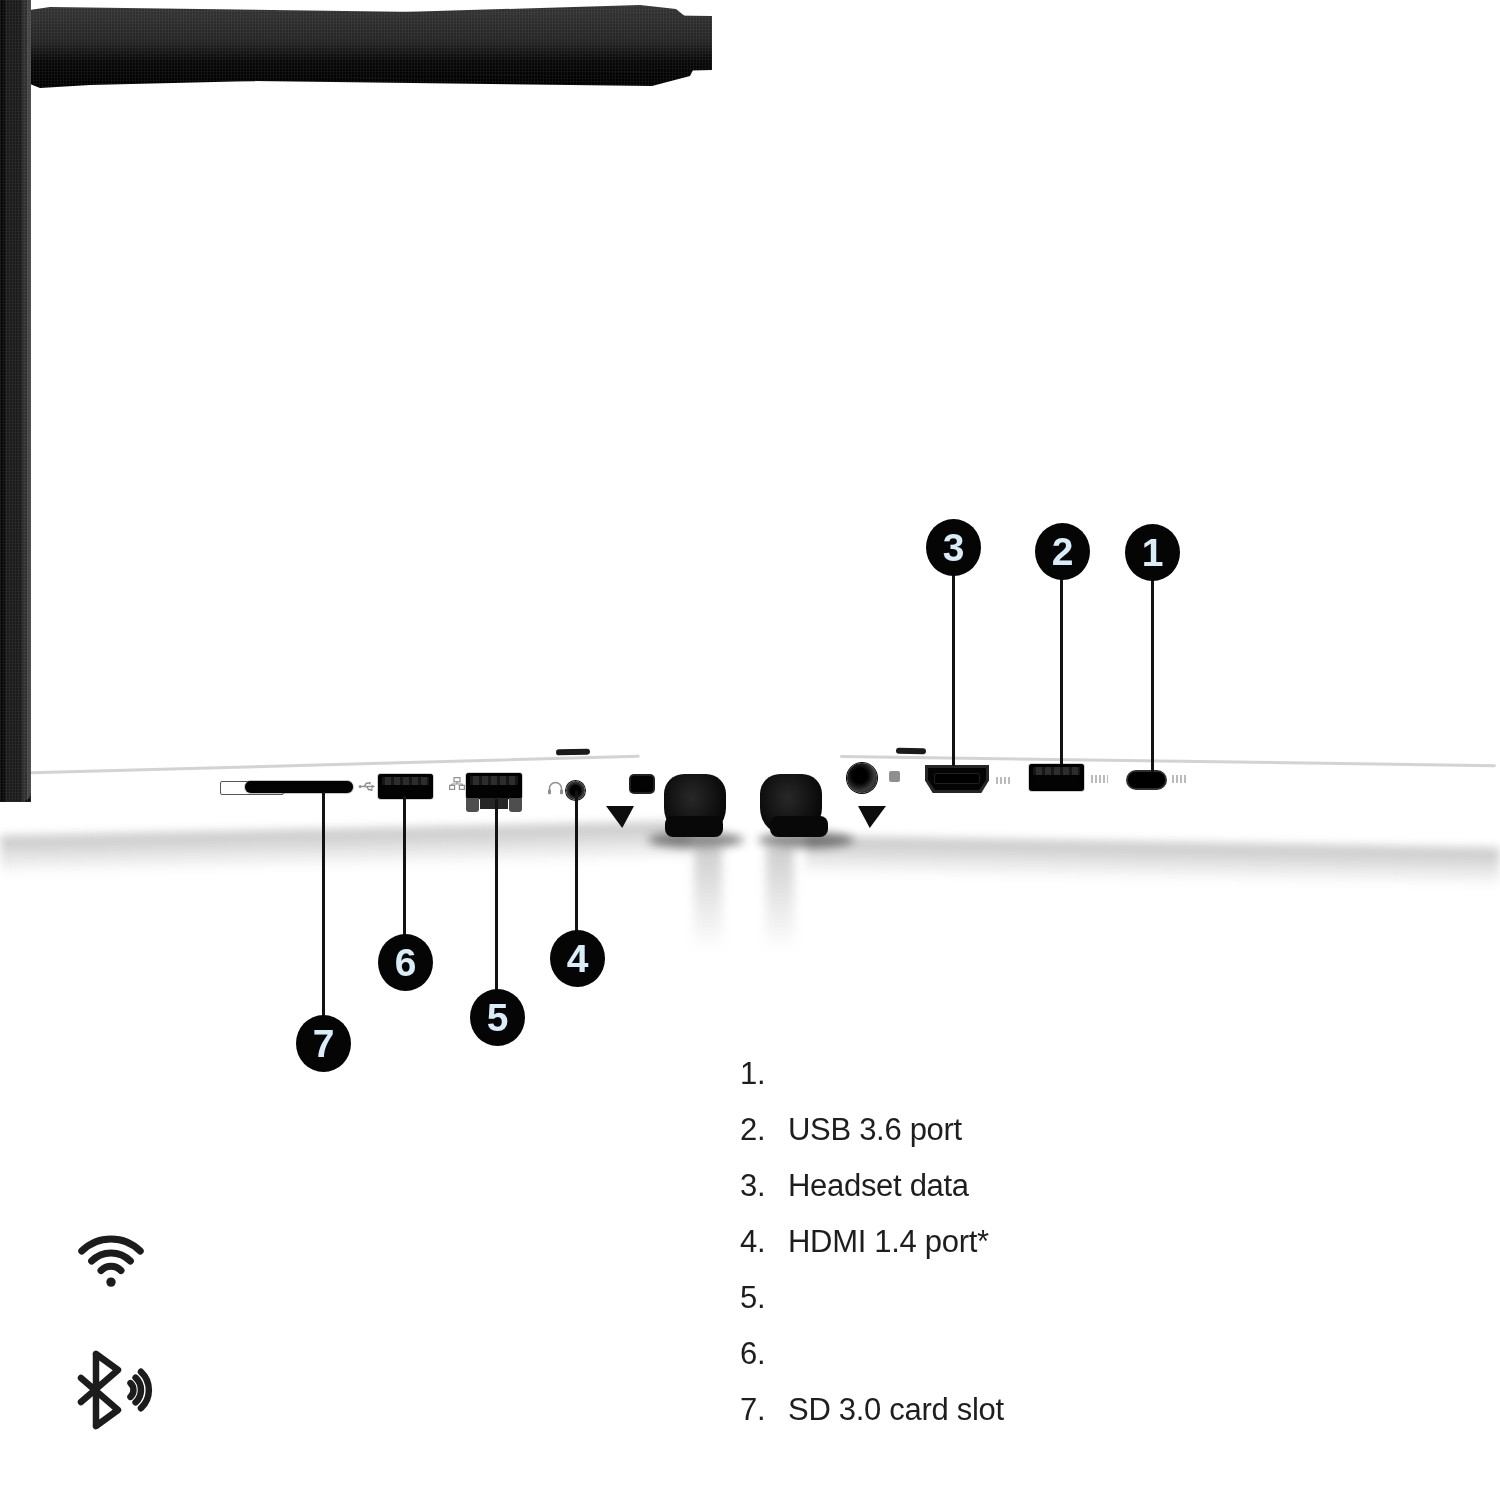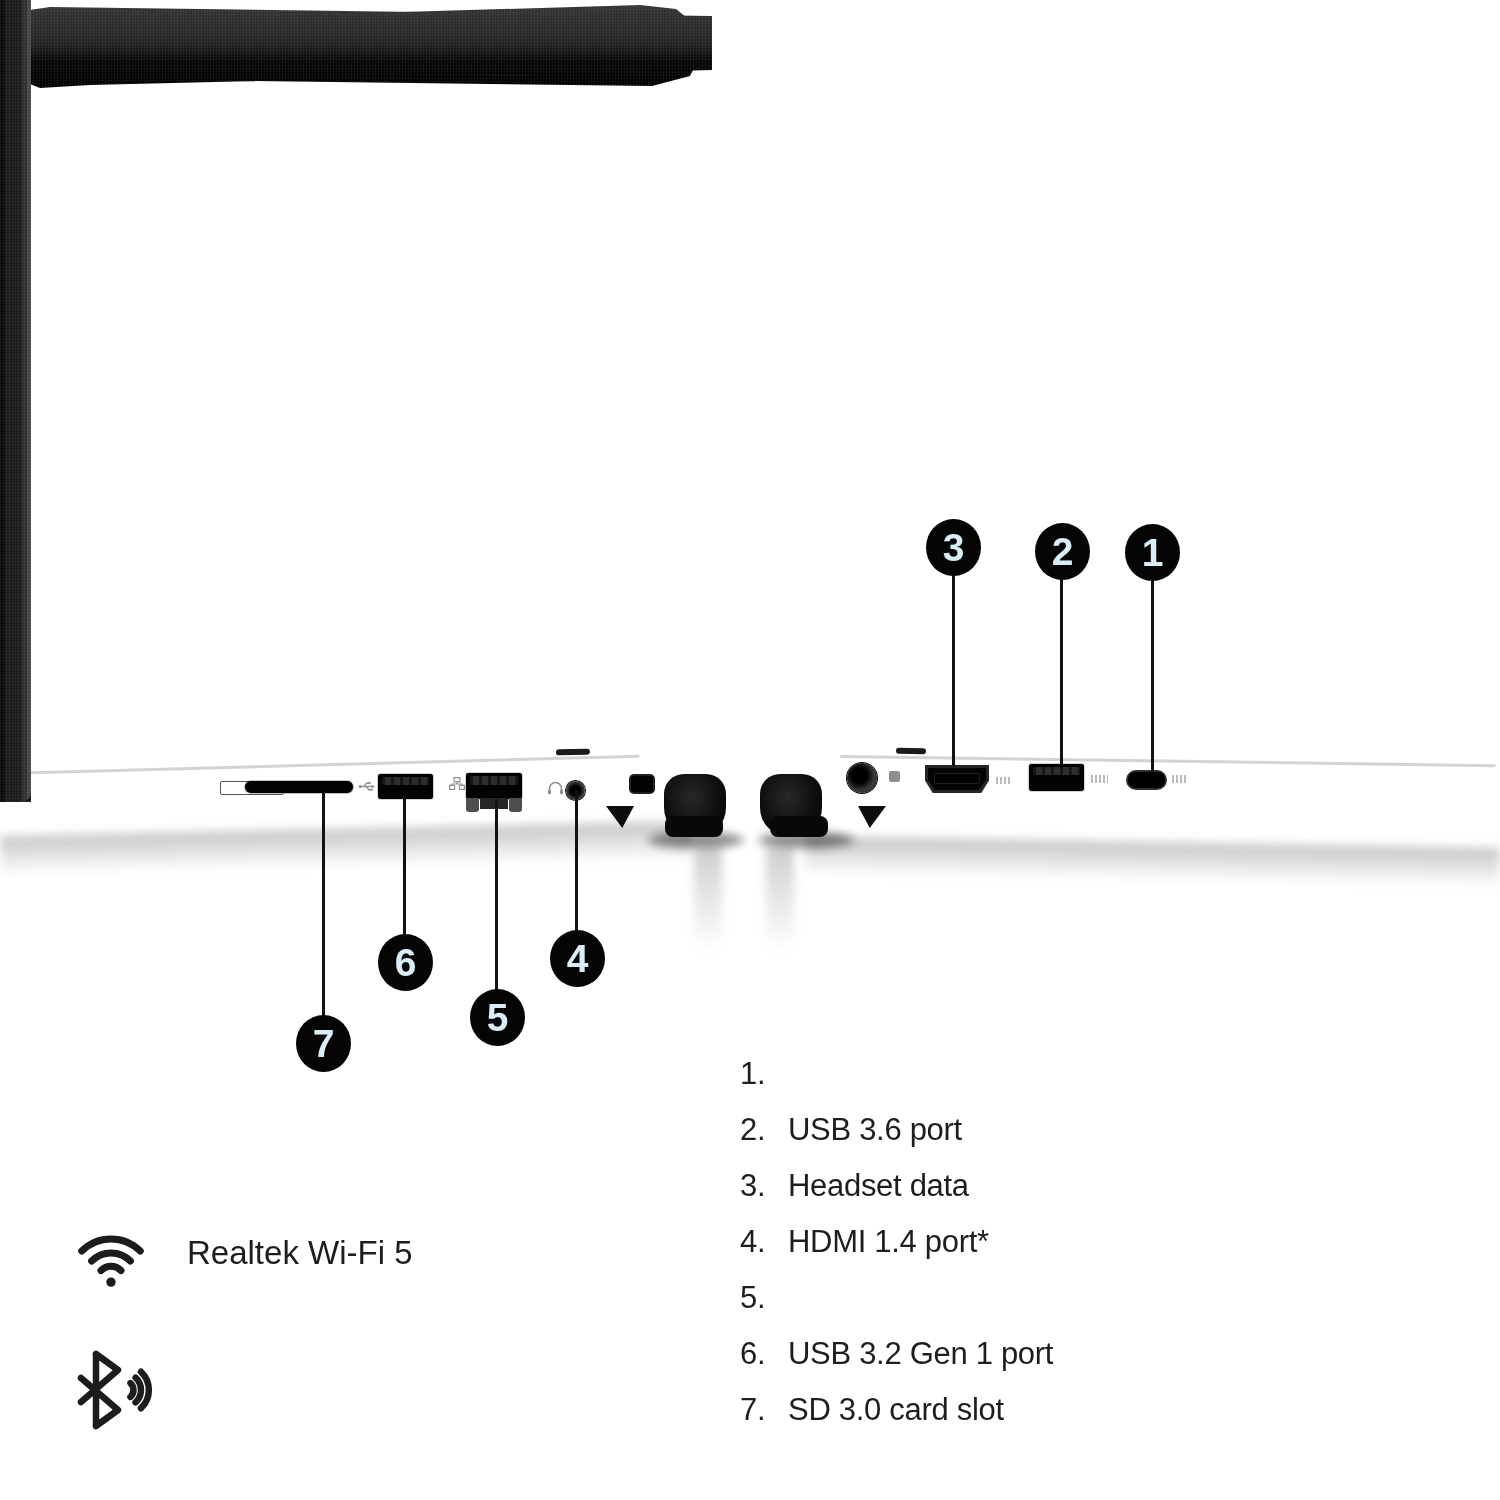--- a/index.html
+++ b/index.html
@@ -166,37 +166,35 @@
     </div>
     <div class="lrow">
       <span class="lnum">4.</span>
       <span>HDMI 1.4 port*</span>
     </div>
     <div class="lrow">
       <span class="lnum">5.</span>
     </div>
     <div class="lrow">
       <span class="lnum">6.</span>
-      <span>USB 3.2 Gen 1 port</span>
     </div>
     <div class="lrow">
       <span class="lnum">7.</span>
       <span>SD 3.0 card slot</span>
     </div>
   </div>
 
   <svg class="abs" viewBox="0 0 100 80" style="left:64px;top:1213px;width:94px;height:78px;">
     <g stroke="#1c1c1c" stroke-width="7.5" fill="none" stroke-linecap="round">
       <path d="M18.9 39 A44 44 0 0 1 81.1 39"></path>
       <path d="M29.4 49.6 A29 29 0 0 1 70.6 49.6"></path>
       <path d="M39.4 59.6 A15 15 0 0 1 60.6 59.6"></path>
     </g>
     <circle cx="50" cy="72" r="5" fill="#1c1c1c"></circle>
   </svg>
-  <div class="abs feat-label" style="left:187px;top:1232px;">Realtek Wi-Fi 5</div>
 
   <svg class="abs" viewBox="0 0 92 82" style="left:68px;top:1349px;width:92px;height:82px;">
     <g stroke="#1c1c1c" stroke-width="6.5" fill="none" stroke-linecap="round" stroke-linejoin="round">
       <path d="M28 5 V77 M28 5 L50 21 L13 53 M28 77 L50 61 L13 29"></path>
       <path d="M62.5 34.1 A9.5 9.5 0 0 1 62.5 47.9"></path>
       <path d="M67.6 28.6 A17 17 0 0 1 67.6 53.4"></path>
       <path d="M73 22.8 A25 25 0 0 1 73 59.2"></path>
     </g>
   </svg>
 

